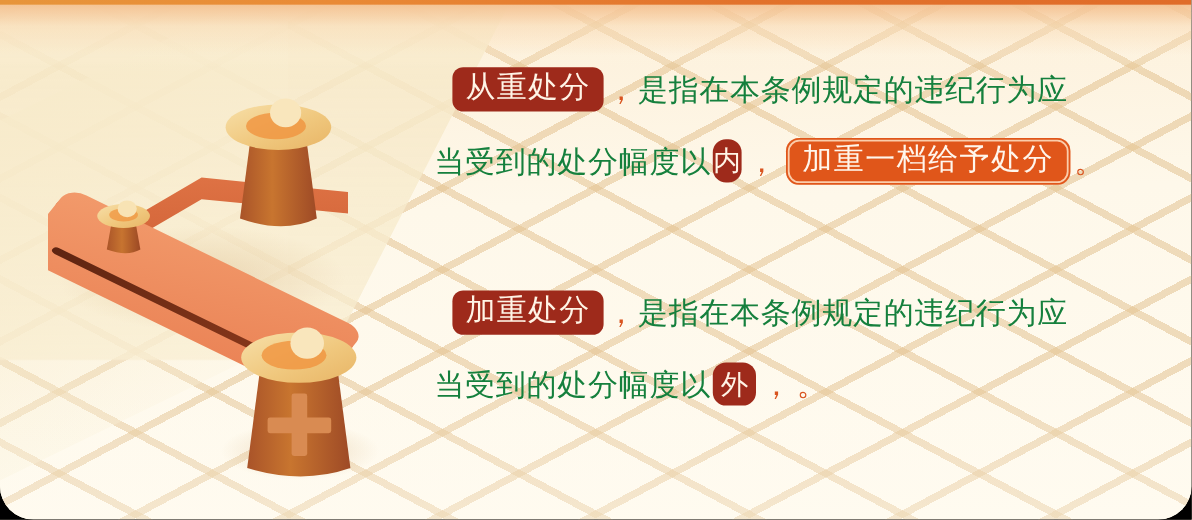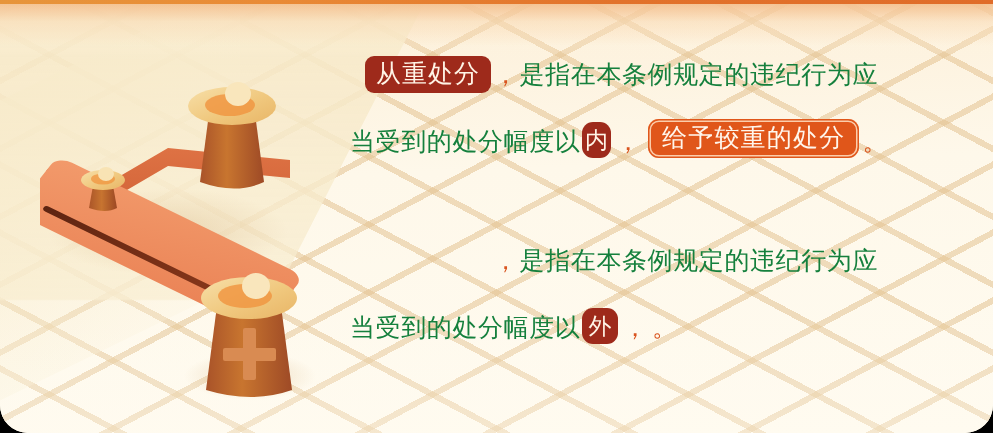--- a/index.html
+++ b/index.html
@@ -93,21 +93,21 @@
     left: 40px;
     top: 60px;
     width: 300px;
     height: 340px;
   }
   .illo svg { display:block; }
 
   
   .text-col {
     position: absolute;
-    left: 348px;
+    left: 360px;
     top: 0;
     width: 540px;
     height: 393px;
   }
   .para {
     position: absolute;
     left: 0;
     width: 540px;
     color: #E0692A;
     font-size: 25px;
@@ -116,21 +116,21 @@
   .para.p1 { top: 50px; }
   .para.p2 { top: 236px; }
 
   .line {
     display: flex;
     align-items: center;
     height: 48px;
     white-space: nowrap;
   }
   .line.l1 { justify-content: flex-end; padding-right: 10px; }
-  .line.l2 { justify-content: flex-start; padding-left: 2px; margin-top: 12px; align-items: flex-end; }
+  .line.l2 { justify-content: flex-start; padding-left: 2px; margin-top: 12px; }
 
   .txt { color: #15803d; }
   .comma { color: #D9541F; margin: 0 1px 0 2px; }
   .period { color: #D9541F; margin-left: 3px; }
 
   
   .tag-red {
     display: inline-block;
     background: #9E2A1B;
     color: #FFF4E6;
@@ -272,27 +272,28 @@
     <div class="para p1">
       <div class="line l1">
         <span class="tag-red">从重处分</span>
         <span class="comma">，</span>
         <span class="txt">是指在本条例规定的违纪行为应</span>
       </div>
       <div class="line l2">
         <span class="txt">当受到的处分幅度以</span>
         <span class="badge-red">内</span>
         <span class="comma">，</span>
-        <span class="pill-orange">给予较重的处分</span>
+        <span class="pill-orange">加重一档给予处分</span>
         <span class="period">。</span>
       </div>
     </div>
 
     <div class="para p2">
       <div class="line l1">
+        <span class="tag-red">加重处分</span>
         <span class="comma">，</span>
         <span class="txt">是指在本条例规定的违纪行为应</span>
       </div>
       <div class="line l2">
         <span class="txt">当受到的处分幅度以</span>
         <span class="badge-red">外</span>
         <span class="comma">，</span>
         <span class="period">。</span>
       </div>
     </div>

